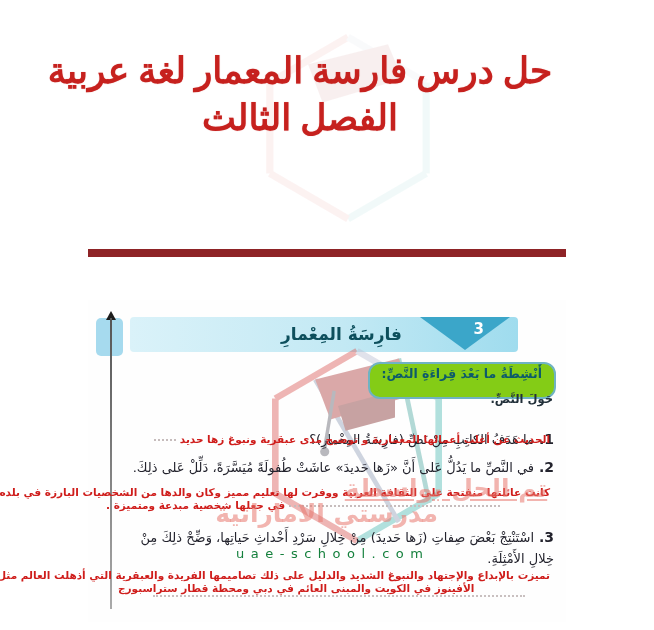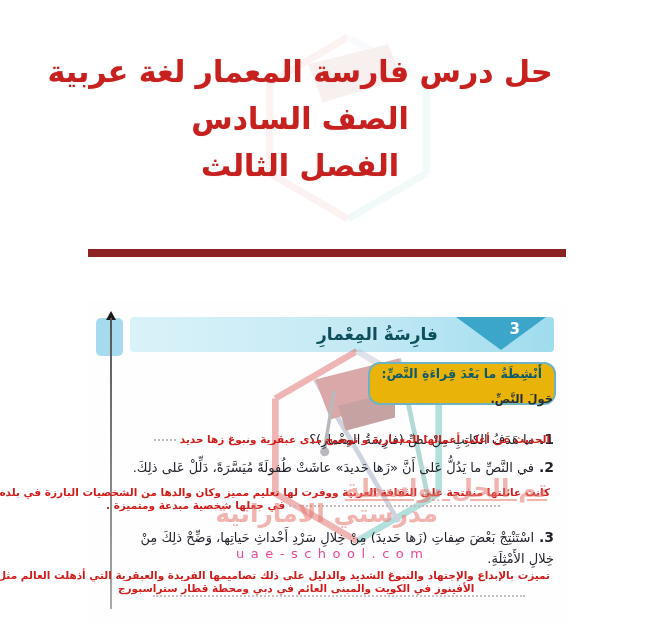--- a/index.html
+++ b/index.html
@@ -3,60 +3,61 @@
 <meta charset="utf-8">
 <style>
   html,body{margin:0;padding:0;}
   body{
     width:654px;height:630px;position:relative;background:#ffffff;overflow:hidden;
     font-family:"DejaVu Sans",sans-serif;
   }
   
   .title-block{
     position:absolute;top:48px;left:0;width:600px;text-align:center;
-    color:#c6211e;font-weight:bold;font-size:30px;line-height:47px;
+    color:#c6211e;font-weight:bold;font-size:36px;line-height:47px;
     text-shadow:0 0 1px rgba(198,33,30,.4);
+    font-family:Liberation Serif, serif;
   }
   .divider{
     position:absolute;top:249px;left:88px;width:478px;height:8px;background:#8e2326;
   }
   
   .sheet{position:absolute;top:300px;left:88px;width:478px;height:322px;background:#fefefe;}
   .side-tab{
     position:absolute;top:318px;left:96px;width:27px;height:38px;
     background:#a6daee;border-radius:5px;
   }
   .vline{position:absolute;top:318px;left:110px;width:2px;height:291px;
     background:linear-gradient(#555,#aaa);}
   .vline-arrow{
     position:absolute;top:311px;left:106px;width:0;height:0;
     border-left:5px solid transparent;border-right:5px solid transparent;
     border-bottom:9px solid #1c1c1c;
   }
   .header-bar{
-    position:absolute;top:317px;left:130px;width:424px;height:35px;
+    position:absolute;top:317px;left:130px;width:388px;height:35px;
     background:linear-gradient(90deg,#daf2f9 0%,#c3e9f4 55%,#9fdcee 100%);
     border-radius:4px;
   }
   .header-title{
     position:absolute;top:7px;right:116px;
     color:#0d4f5c;font-weight:bold;font-size:17px;direction:rtl;
   }
   .header-tri{
     position:absolute;top:0;right:8px;width:0;height:0;
     border-left:45px solid transparent;border-right:45px solid transparent;
     border-top:33px solid #3ba6c9;
   }
   .header-num{
     position:absolute;top:3px;right:34px;color:#ffffff;font-weight:bold;font-size:15px;
   }
   .activities-box{
     position:absolute;top:362px;right:98px;
-    border:2px solid #6fb3c2;border-radius:12px;padding:2px 12px 22px 12px;
-    color:#0d5a6b;font-weight:bold;font-size:12.5px;direction:rtl;background:#eab308;
+    border:2px solid #6fb3c2;border-radius:12px;padding:2px 12px 16px 12px;
+    color:#0d5a6b;font-weight:bold;font-size:12.5px;direction:rtl;background:#84cc16;
   }
   .section-label{
     position:absolute;top:392px;right:101px;color:#22303a;font-weight:bold;font-size:11.5px;direction:rtl;
   }
   .question{
     position:absolute;right:100px;color:#23232d;font-size:13px;direction:rtl;text-align:right;
     line-height:21px;
   }
   .qnum{font-weight:bold;font-size:14px;}
   .q3{width:438px;}
@@ -70,41 +71,40 @@
   .a3l2{position:absolute;top:582px;left:118px;text-align:center;direction:rtl;}
   .final-dots{position:absolute;top:594px;left:153px;width:372px;border-bottom:2px dotted #c9c0c0;height:1px;}
   
   .wm-big{
     position:absolute;color:rgba(231,118,110,.55);font-weight:bold;direction:rtl;
     font-size:25px;letter-spacing:1px;white-space:nowrap;
   }
   .wm1{top:474px;left:330px;width:232px;text-align:center;text-decoration:underline;}
   .wm2{top:499px;left:226px;width:212px;}
   .wm-url{
-    position:absolute;top:546px;left:236px;color:#ec4899;font-size:13px;letter-spacing:6.5px;
+    position:absolute;top:546px;left:236px;color:#15803d;font-size:13px;letter-spacing:6.5px;
   }
   .logo-wm{position:absolute;top:341px;left:262px;width:190px;height:210px;opacity:.42;}
   .logo-wm-top{position:absolute;top:28px;left:248px;width:200px;height:200px;opacity:.07;}
 </style>
 </head>
 <body>
 
 <svg class="logo-wm-top" viewBox="0 0 100 110" aria-hidden="true">
   <line x1="7" y1="30" x2="50" y2="5" stroke="#d9534f" stroke-width="4"></line>
   <line x1="50" y1="5" x2="93" y2="30" stroke="#b9bcd1" stroke-width="4"></line>
   <line x1="93" y1="30" x2="93" y2="80" stroke="#49b8b0" stroke-width="4"></line>
   <line x1="93" y1="80" x2="50" y2="105" stroke="#49b8b0" stroke-width="4"></line>
   <line x1="50" y1="105" x2="7" y2="80" stroke="#d9534f" stroke-width="4"></line>
   <line x1="7" y1="80" x2="7" y2="30" stroke="#d9534f" stroke-width="4"></line>
   <polygon points="28,20 72,9 80,28 36,41" fill="#a93434"></polygon>
 </svg>
 
 <div class="title-block">
   <div>حل درس فارسة المعمار لغة عربية</div>
-  <div>الصف السادس</div>
   <div>الفصل الثالث</div>
 </div>
 
 <div class="divider"></div>
 
 <div class="sheet"></div>
 
 <div class="side-tab"></div>
 <div class="vline-arrow"></div>
 <div class="vline"></div>

